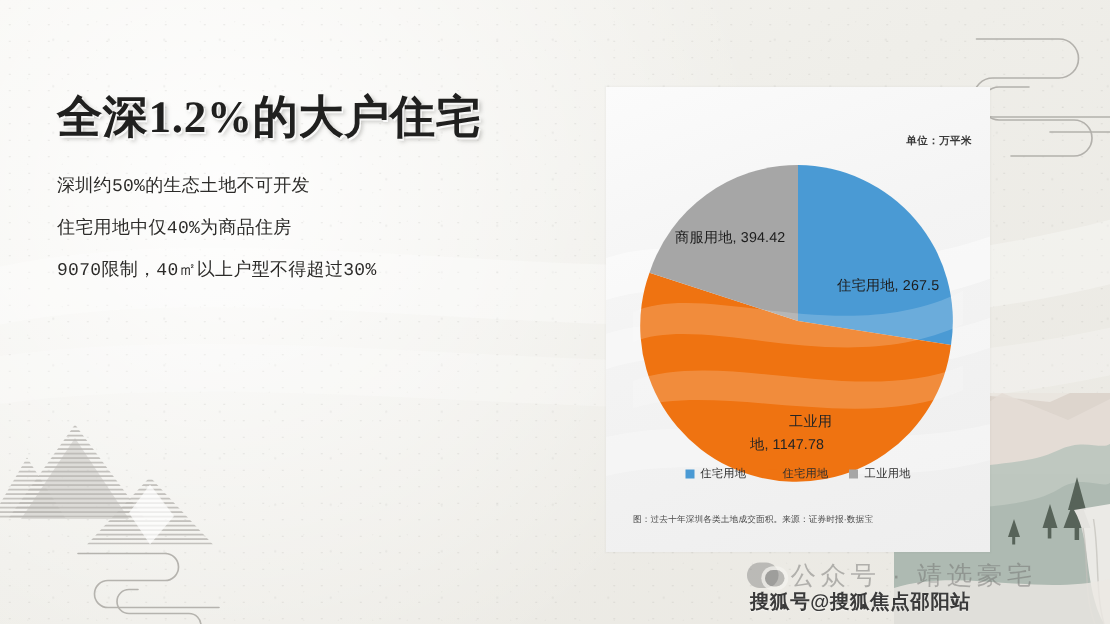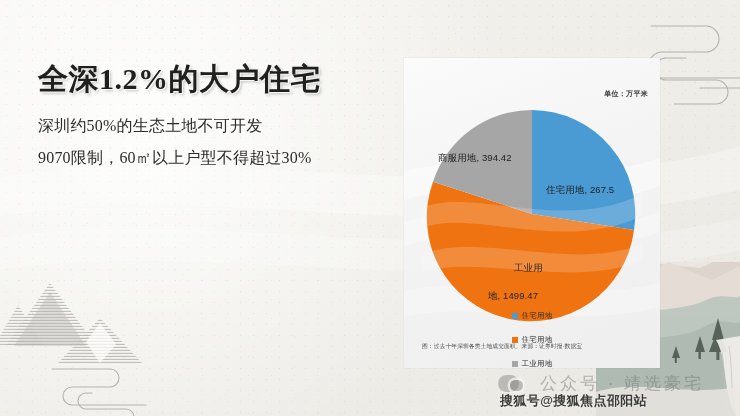--- a/index.html
+++ b/index.html
@@ -30,22 +30,22 @@
   .leftcol{position:absolute;left:38px;top:62px;width:345px;}
   .headline{
     font-family:"Liberation Serif","DejaVu Serif",serif;
     font-weight:700;font-size:30px;line-height:1.12;color:#20201f;
     letter-spacing:.5px;
     text-shadow:1px 1px 0 rgba(255,255,255,.85), 2px 2px 3px rgba(90,88,84,.35);
     white-space:nowrap;
   }
   .bodylines{margin-top:22px;}
   .bodyline{
-    font-family:Liberation Serif, serif;
-    font-size:16px;line-height:1.0;color:#2c2b29;
+    font-family:Liberation Mono, monospace;
+    font-size:12px;line-height:1.0;color:#2c2b29;
     margin-bottom:16px;letter-spacing:.2px;white-space:nowrap;
     text-shadow:0 1px 0 rgba(255,255,255,.6);
   }
 
   
   .chartcard{
     position:absolute;left:404px;top:58px;width:256px;height:310px;
     background:linear-gradient(160deg,#fbfbfb 0%,#f4f4f4 40%,#eeeeee 100%);
     box-shadow:0 0 0 1px rgba(0,0,0,.02);
   }
@@ -54,44 +54,44 @@
   }
   .unit{
     position:absolute;right:12px;top:31px;
     font-size:7px;color:#3a3a3a;font-weight:700;letter-spacing:.3px;
     white-space:nowrap;
   }
   .pieWrap{position:absolute;left:18px;top:46px;width:220px;height:220px;}
   .pieWrap svg{display:block;}
   .pieLabel{
     position:absolute;font-size:9.5px;color:#2b2b2b;white-space:nowrap;
-    letter-spacing:.1px;pointer-events:none;
+    letter-spacing:.1px;pointer-events:none;margin-left:12px;
   }
   .lbl-blue{left:124px;top:80px;color:#1d1d1d;}
   .lbl-gray{left:16px;top:48px;color:#1d1d1d;}
-  .lbl-orange-1{left:92px;top:158px;color:#242424;}
+  .lbl-orange-1{left:92px;top:171px;color:#242424;}
   .lbl-orange-2{left:66px;top:186px;color:#242424;}
 
   .legend{
     position:absolute;left:0;right:0;top:253px;
-    display:flex;justify-content:center;align-items:center;gap:14px;flex-direction:column;
+    display:flex;justify-content:center;align-items:center;gap:14px;
   }
   .lg-item{display:flex;align-items:center;gap:4px;}
   .lg-sw{width:6px;height:6px;display:inline-block;}
   .lg-tx{font-size:7.5px;color:#2e2e2e;letter-spacing:.2px;white-space:nowrap;}
   .caption{
     position:absolute;left:18px;right:10px;top:284px;
     font-size:6px;color:#4a4a4a;letter-spacing:.1px;white-space:nowrap;
     transform:scale(.96);transform-origin:left top;
   }
 
   
   .wm-top{
     position:absolute;left:498px;top:372px;
-    display:flex;align-items:center;gap:21px;
+    display:flex;align-items:center;gap:8px;
     font-size:17px;letter-spacing:3px;color:rgba(110,110,108,.48);
     font-weight:400;white-space:nowrap;pointer-events:none;
   }
   .wx-badge{
     width:21px;height:17px;border-radius:9px;
     background:rgba(120,120,118,.42);position:relative;flex:none;
   }
   .wx-badge::after{
     content:"";position:absolute;right:-4px;bottom:1px;
     width:13px;height:11px;border-radius:6px;
@@ -178,21 +178,22 @@
         <path d="M729 346 C 733 370, 730 394, 736 416"></path>
       </g>
       <path d="M596 392 C 640 378, 690 398, 740 386 L740 416 L596 416 Z" fill="#ece9e3" opacity=".8"></path>
     </g>
   </svg>
 
   <div class="leftcol">
     <div class="headline">全深1.2%的大户住宅</div>
     <div class="bodylines">
       <div class="bodyline">深圳约50%的生态土地不可开发</div>
-      <div class="bodyline">9070限制，60㎡以上户型不得超过30%</div>
+      <div class="bodyline">住宅用地中仅40%为商品住房</div>
+      <div class="bodyline">9070限制，40㎡以上户型不得超过30%</div>
     </div>
   </div>
 
   <div class="chartcard">
 
     <svg class="card-sheen" viewBox="0 0 256 310" preserveAspectRatio="none">
       <path d="M-10 118 C 60 86, 150 142, 266 96 L266 124 C 150 172, 60 114, -10 146 Z" fill="#ffffff" opacity=".45"></path>
       <path d="M-10 168 C 70 136, 160 194, 266 150 L266 170 C 160 214, 70 158, -10 192 Z" fill="#ffffff" opacity=".32"></path>
       <path d="M-10 236 C 70 212, 170 250, 266 222 L266 246 C 170 276, 70 238, -10 262 Z" fill="#ffffff" opacity=".28"></path>
     </svg>
@@ -209,21 +210,21 @@
         <path d="M110 110 L11.0 77.8 A104 104 0 0 1 110 6 Z" fill="#a6a6a6"></path>
 
         <g opacity=".18">
           <path d="M0 104 C 50 82, 140 130, 220 90 L220 112 C 140 150, 50 104, 0 124 Z" fill="#ffffff"></path>
           <path d="M0 150 C 60 128, 150 168, 220 140 L220 156 C 150 186, 60 150, 0 168 Z" fill="#ffffff"></path>
         </g>
       </svg>
       <div class="pieLabel lbl-blue">住宅用地, 267.5</div>
       <div class="pieLabel lbl-gray">商服用地, 394.42</div>
       <div class="pieLabel lbl-orange-1">工业用</div>
-      <div class="pieLabel lbl-orange-2">地, 1499.47</div>
+      <div class="pieLabel lbl-orange-2">地, 1147.78</div>
     </div>
 
     <div class="legend">
       <div class="lg-item">
         <span class="lg-sw" style="background:#4a9ad4"></span>
         <span class="lg-tx">住宅用地</span>
       </div>
       <div class="lg-item">
         <span class="lg-sw" style="background:#ef7311"></span>
         <span class="lg-tx">住宅用地</span>

